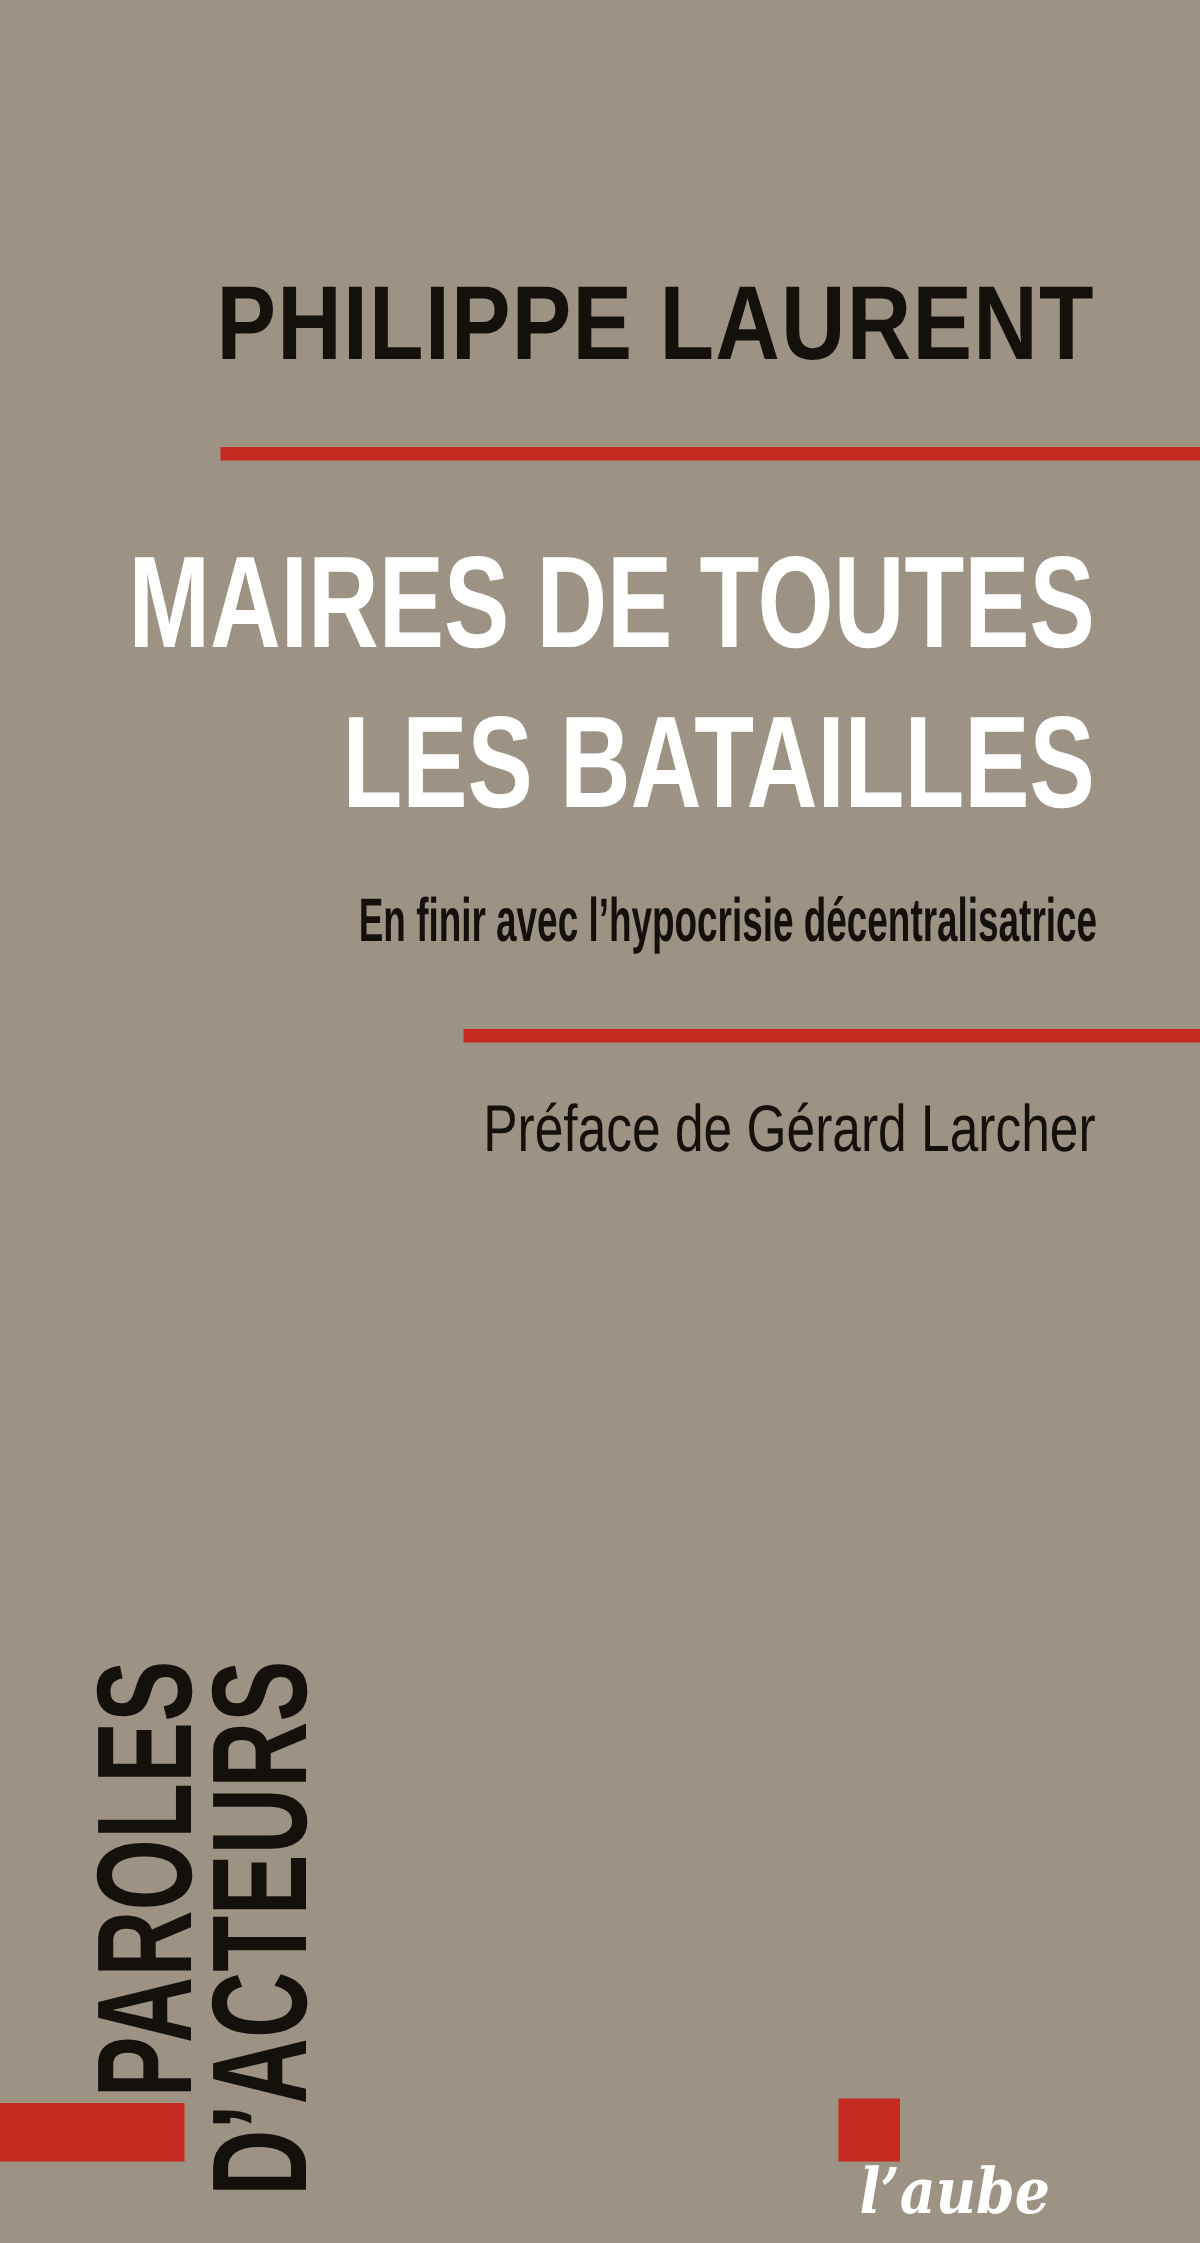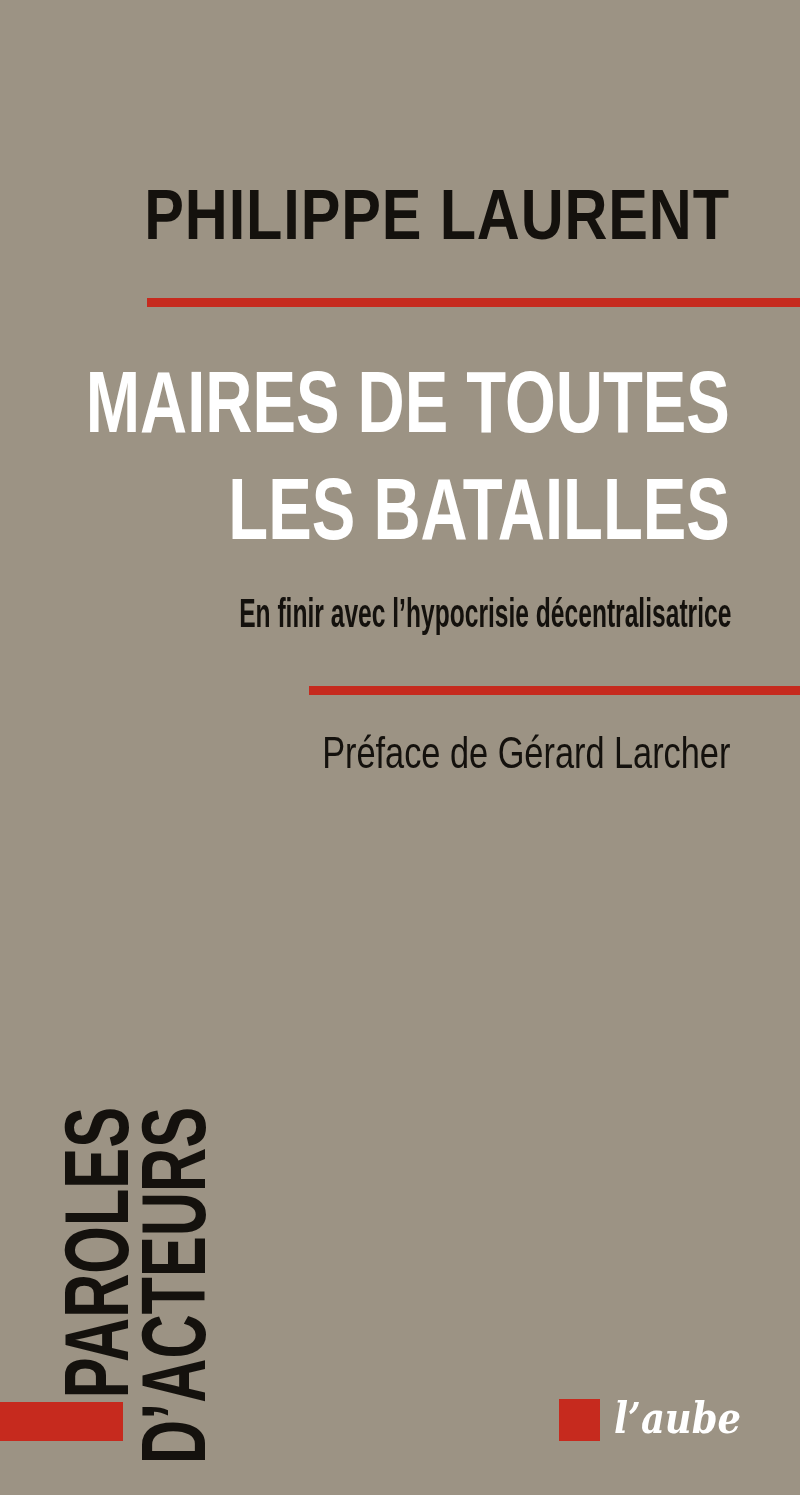--- a/index.html
+++ b/index.html
@@ -115,20 +115,21 @@
     background: var(--red);
   }
 
   
   .publisher {
     position: absolute;
     left: 559px;
     top: 1399px;
     display: flex;
     align-items: flex-start;
+    flex-direction: column;
   }
   .pub-square {
     display: block;
     width: 41px;
     height: 42px;
     background: var(--red);
   }
   .pub-name {
     display: block;
     margin-left: 14px;

